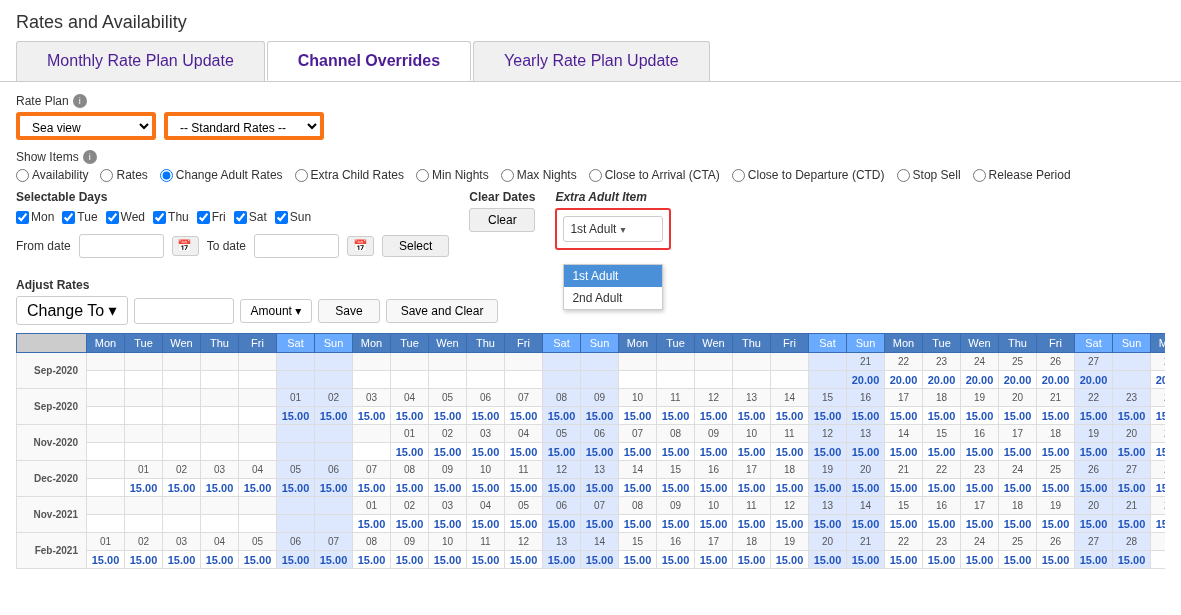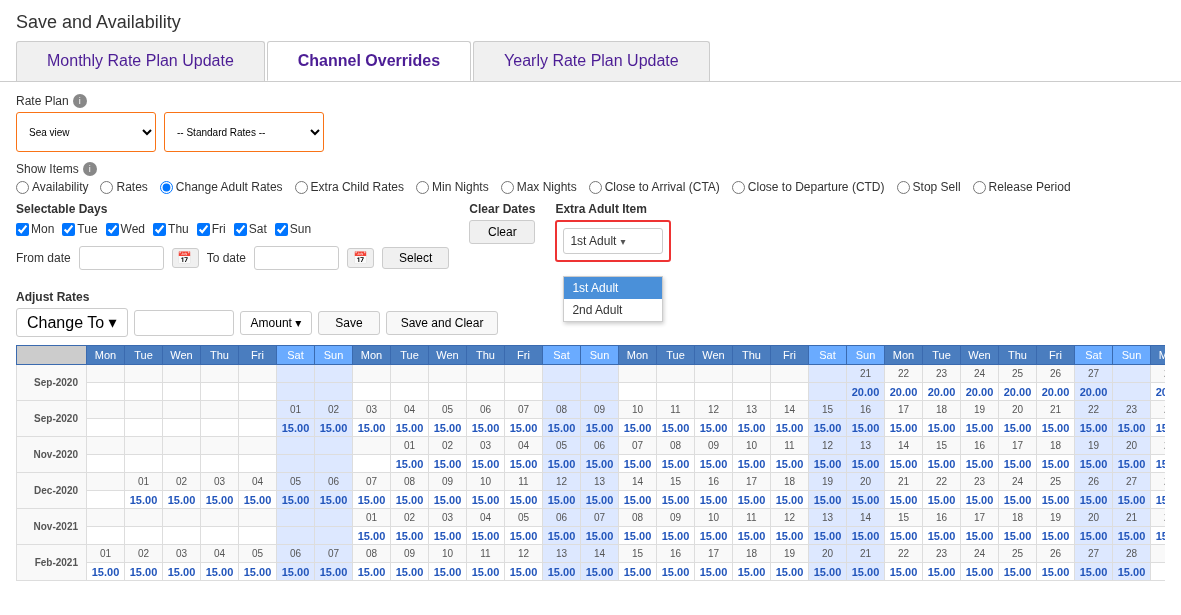--- a/index.html
+++ b/index.html
@@ -23,25 +23,25 @@
 
     .main-content { padding: 12px 16px; }
 
     .form-section { margin-bottom: 8px; }
     .form-label { font-size: 12px; margin-bottom: 4px; display: flex; align-items: center; gap: 4px; }
     .help-icon { display: inline-block; width: 14px; height: 14px; border-radius: 50%; background: #888; color: #fff; font-size: 9px; text-align: center; line-height: 14px; cursor: pointer; }
 
     .rate-plan-row { display: flex; align-items: center; gap: 8px; margin-bottom: 10px; }
     select.dropdown {
       padding: 4px 8px;
-      border: 1px solid #f97316;
+      border: 4px solid #f97316;
       border-radius: 3px;
       background: #fff;
-      font-size: 10px;
-      height: 40px;
+      font-size: 12px;
+      height: 28px;
       min-width: 140px;
       cursor: pointer;
       appearance: auto;
     }
 
     .show-items-row { display: flex; align-items: center; gap: 12px; flex-wrap: wrap; margin-bottom: 8px; }
     .radio-label { display: flex; align-items: center; gap: 3px; font-size: 12px; cursor: pointer; }
     .radio-label input[type=radio] { cursor: pointer; }
 
     .controls-row { display: flex; align-items: flex-start; gap: 20px; margin-bottom: 8px; flex-wrap: wrap; }
@@ -54,21 +54,21 @@
     .from-to-row { display: flex; align-items: center; gap: 8px; margin-top: 4px; }
     .date-input { padding: 3px 6px; border: 1px solid #ccc; border-radius: 3px; font-size: 12px; width: 85px; height: 24px; }
     .cal-btn { padding: 2px 5px; border: 1px solid #ccc; background: #f0f0f0; cursor: pointer; border-radius: 3px; font-size: 12px; }
     .select-btn { padding: 3px 16px; border: 1px solid #ccc; background: #f0f0f0; cursor: pointer; border-radius: 3px; font-size: 12px; }
 
     .clear-dates-section { display: flex; flex-direction: column; gap: 4px; }
     .clear-dates-label { font-size: 12px; font-weight: bold; }
     .clear-btn { padding: 4px 16px; border: 1px solid #ccc; background: #f0f0f0; cursor: pointer; border-radius: 3px; font-size: 12px; }
 
     .extra-adult-section { display: flex; flex-direction: column; gap: 4px; position: relative; }
-    .extra-adult-label { font-size: 12px; font-weight: bold; }
+    .extra-adult-label { font-size: 12px; font-weight: bold; font-style: italic; }
     .extra-adult-box {
       border: 2px solid #e33;
       border-radius: 3px;
       padding: 6px;
       background: #fff;
       position: relative;
     }
     .dropdown-with-arrow {
       display: flex;
       align-items: center;
@@ -120,21 +120,21 @@
     }
     table.cal-table th.sat { background: #6aabff; }
     table.cal-table td { border: 1px solid #ddd; padding: 1px 3px; text-align: center; height: 18px; }
     table.cal-table .month-label { background: #f5f5f5; font-weight: bold; text-align: right; padding-right: 8px; white-space: nowrap; min-width: 70px; }
     table.cal-table .rate-row td { background: #fff; }
     table.cal-table .day-row td { background: #f9f9f9; color: #555; font-size: 10px; }
   </style>
 </head>
 <body>
 
-<div class="page-title">Save and Availability</div>
+<div class="page-title">Rates and Availability</div>
 
 <div class="tabs-bar">
   <div class="tab">Monthly Rate Plan Update</div>
   <div class="tab active">Channel Overrides</div>
   <div class="tab">Yearly Rate Plan Update</div>
 </div>
 
 <div class="main-content">
 
   <div class="form-section">

